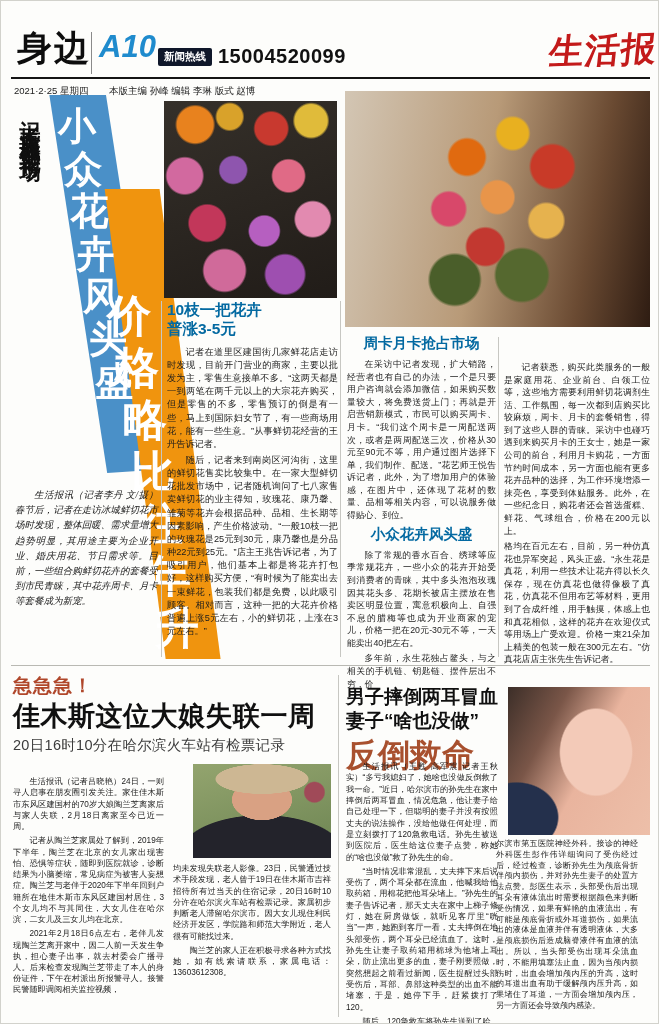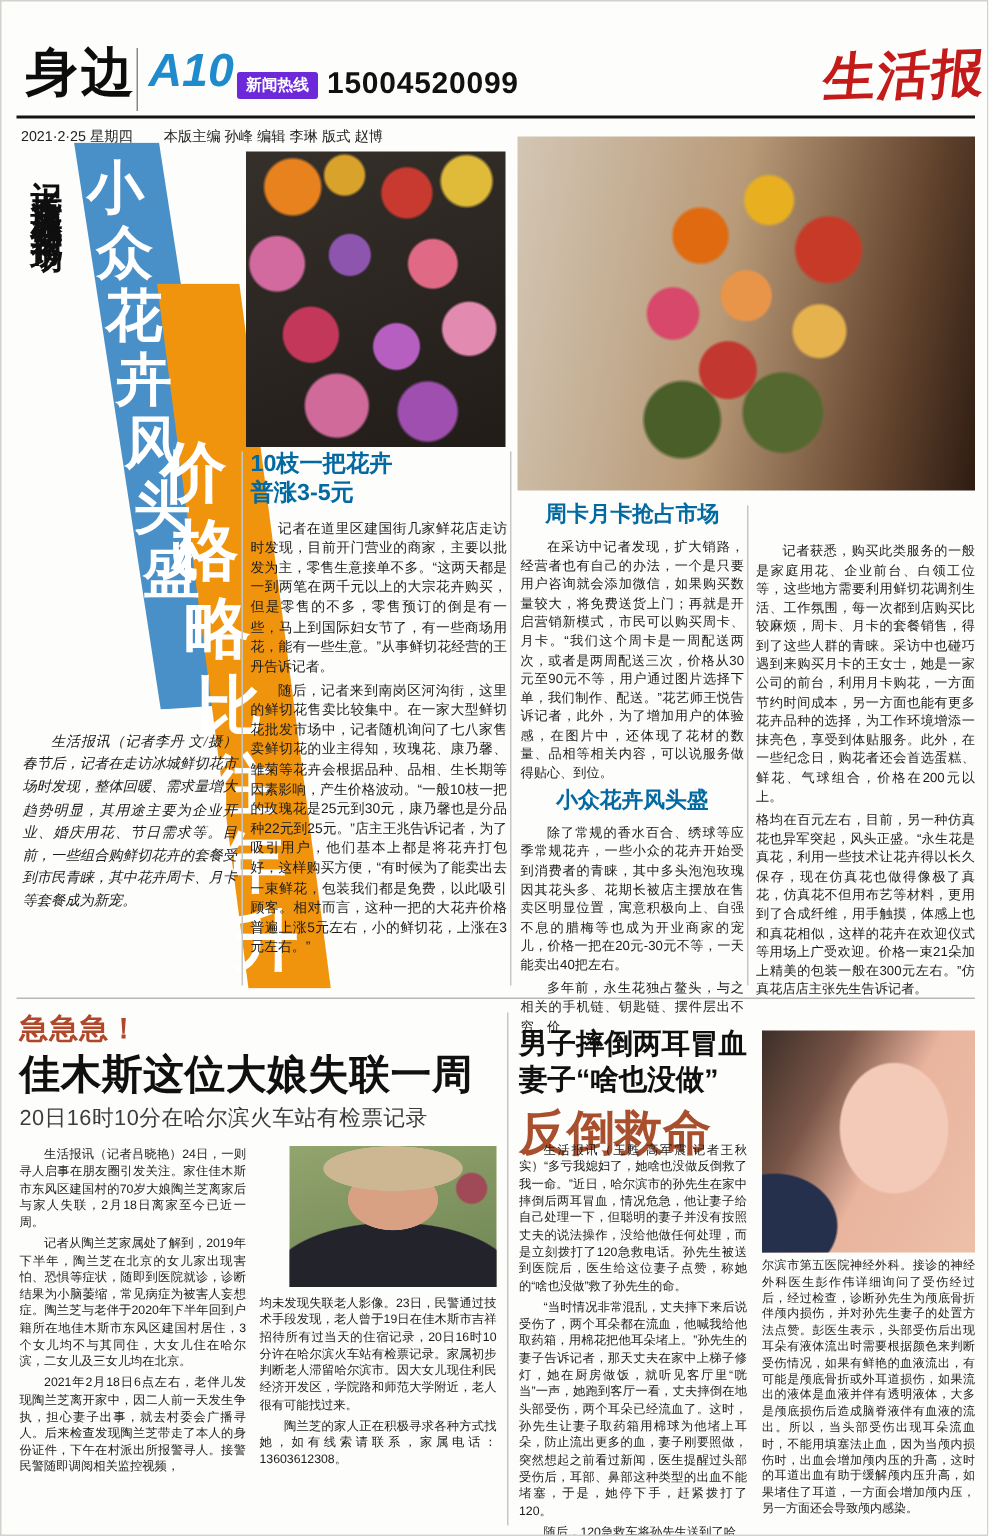--- a/index.html
+++ b/index.html
@@ -6,21 +6,21 @@
   .page {
     position:relative; width:659px; height:1024px; overflow:hidden;
     background:#fdfdfb; border:1px solid #d2d2cc; box-sizing:border-box;
     font-family:"Liberation Sans", sans-serif; color:#1c1c1c;
   }
   
   .section-name { position:absolute; left:16px; top:24px; font-size:35px; font-weight:900; letter-spacing:2px; color:#0d0d0d; }
   .mast-divider { position:absolute; left:90px; top:31px; width:1px; height:42px; background:#8a8a8a; }
   .page-no { position:absolute; left:98px; top:28px; font-size:31px; font-weight:900; font-style:italic; color:#1f8bcd; }
   .hotline { position:absolute; left:157px; top:44px; display:flex; align-items:center; gap:6px; }
-  .hotline-badge { background:#6d28d9; color:#fff; font-size:10.5px; font-weight:700; padding:2px 6px; border-radius:2px; }
+  .hotline-badge { background:#0f172a; color:#fff; font-size:10.5px; font-weight:700; padding:2px 6px; border-radius:2px; }
   .hotline-number { font-size:20px; font-weight:800; color:#111; letter-spacing:0.5px; }
   .paper-logo { position:absolute; left:548px; top:26px; font-size:35px; font-weight:900; color:#c31a1a; transform:rotate(-2deg) skewX(-8deg); letter-spacing:1px; }
   .mast-rule { position:absolute; left:10px; top:76px; width:639px; height:2px; background:#141414; }
   .date-line { position:absolute; left:13px; top:84px; font-size:9.5px; color:#222; }
   .date-line .gap { display:inline-block; width:18px; }
   
   .vrule { position:absolute; width:1px; background:#c7c7c2; }
   .vrule0 { left:160px; top:300px; height:356px; }
   .vrule1 { left:339px; top:300px; height:356px; }
   .vrule2 { left:497px; top:336px; height:320px; }
@@ -95,31 +95,31 @@
   .sec-title.centered { text-align:center; margin:2px 0 6px 0; font-size:14.5px; }
   .bp { font-size:9.2px; line-height:1.43; text-align:justify; text-indent:2em; margin:0 0 3px 0; color:#1c1c1c; }
   .col-2 .bp, .col-3 .bp { font-size:8.8px; }
   .bp.cont { text-indent:0; }
   
   .missing-article { position:absolute; left:12px; top:672px; width:318px; }
   .urgent { font-size:19px; font-weight:900; color:#b0472b; letter-spacing:1px; }
   .m-headline { font-size:27px; font-weight:900; color:#101010; line-height:1.12; margin-top:2px; letter-spacing:0.5px; }
   .m-subhead { font-size:14.5px; color:#3c3c3c; margin-top:5px; letter-spacing:0.3px; }
   .body-cols { display:flex; gap:9px; margin-top:9px; }
-  .bcol1 { width:151px; }
+  .bcol1 { width:151px;margin-top:12px; }
   .bcol2 { width:158px; }
   .missing-article .bp { font-size:8.2px; line-height:1.37; }
   .photo-woman { width:138px; height:94px; margin:0 0 5px auto; position:static; }
   
   .rescue-article { position:absolute; left:345px; top:672px; width:304px; height:344px; }
   .r-headline { position:absolute; left:0; top:12px; width:160px; }
   .r-h1 { font-size:19px; font-weight:900; color:#101010; line-height:1.25; }
   .r-h3 { font-size:32px; font-weight:900; color:#a8502e; line-height:1.2; margin-top:3px; }
   .r-col1 { position:absolute; left:0; top:88px; width:152px; }
-  .r-col2 { position:absolute; left:162px; top:166px; width:142px; }
+  .r-col2 { position:absolute; left:150px; top:166px; width:142px; }
   .rescue-article .bp { font-size:8.2px; line-height:1.38; }
   .r-col2 .bp { font-size:8px; line-height:1.35; }
 </style>
 </head>
 <body>
 
 <div class="page">
 
   <div class="section-name">身边</div>
   <div class="mast-divider"></div>

